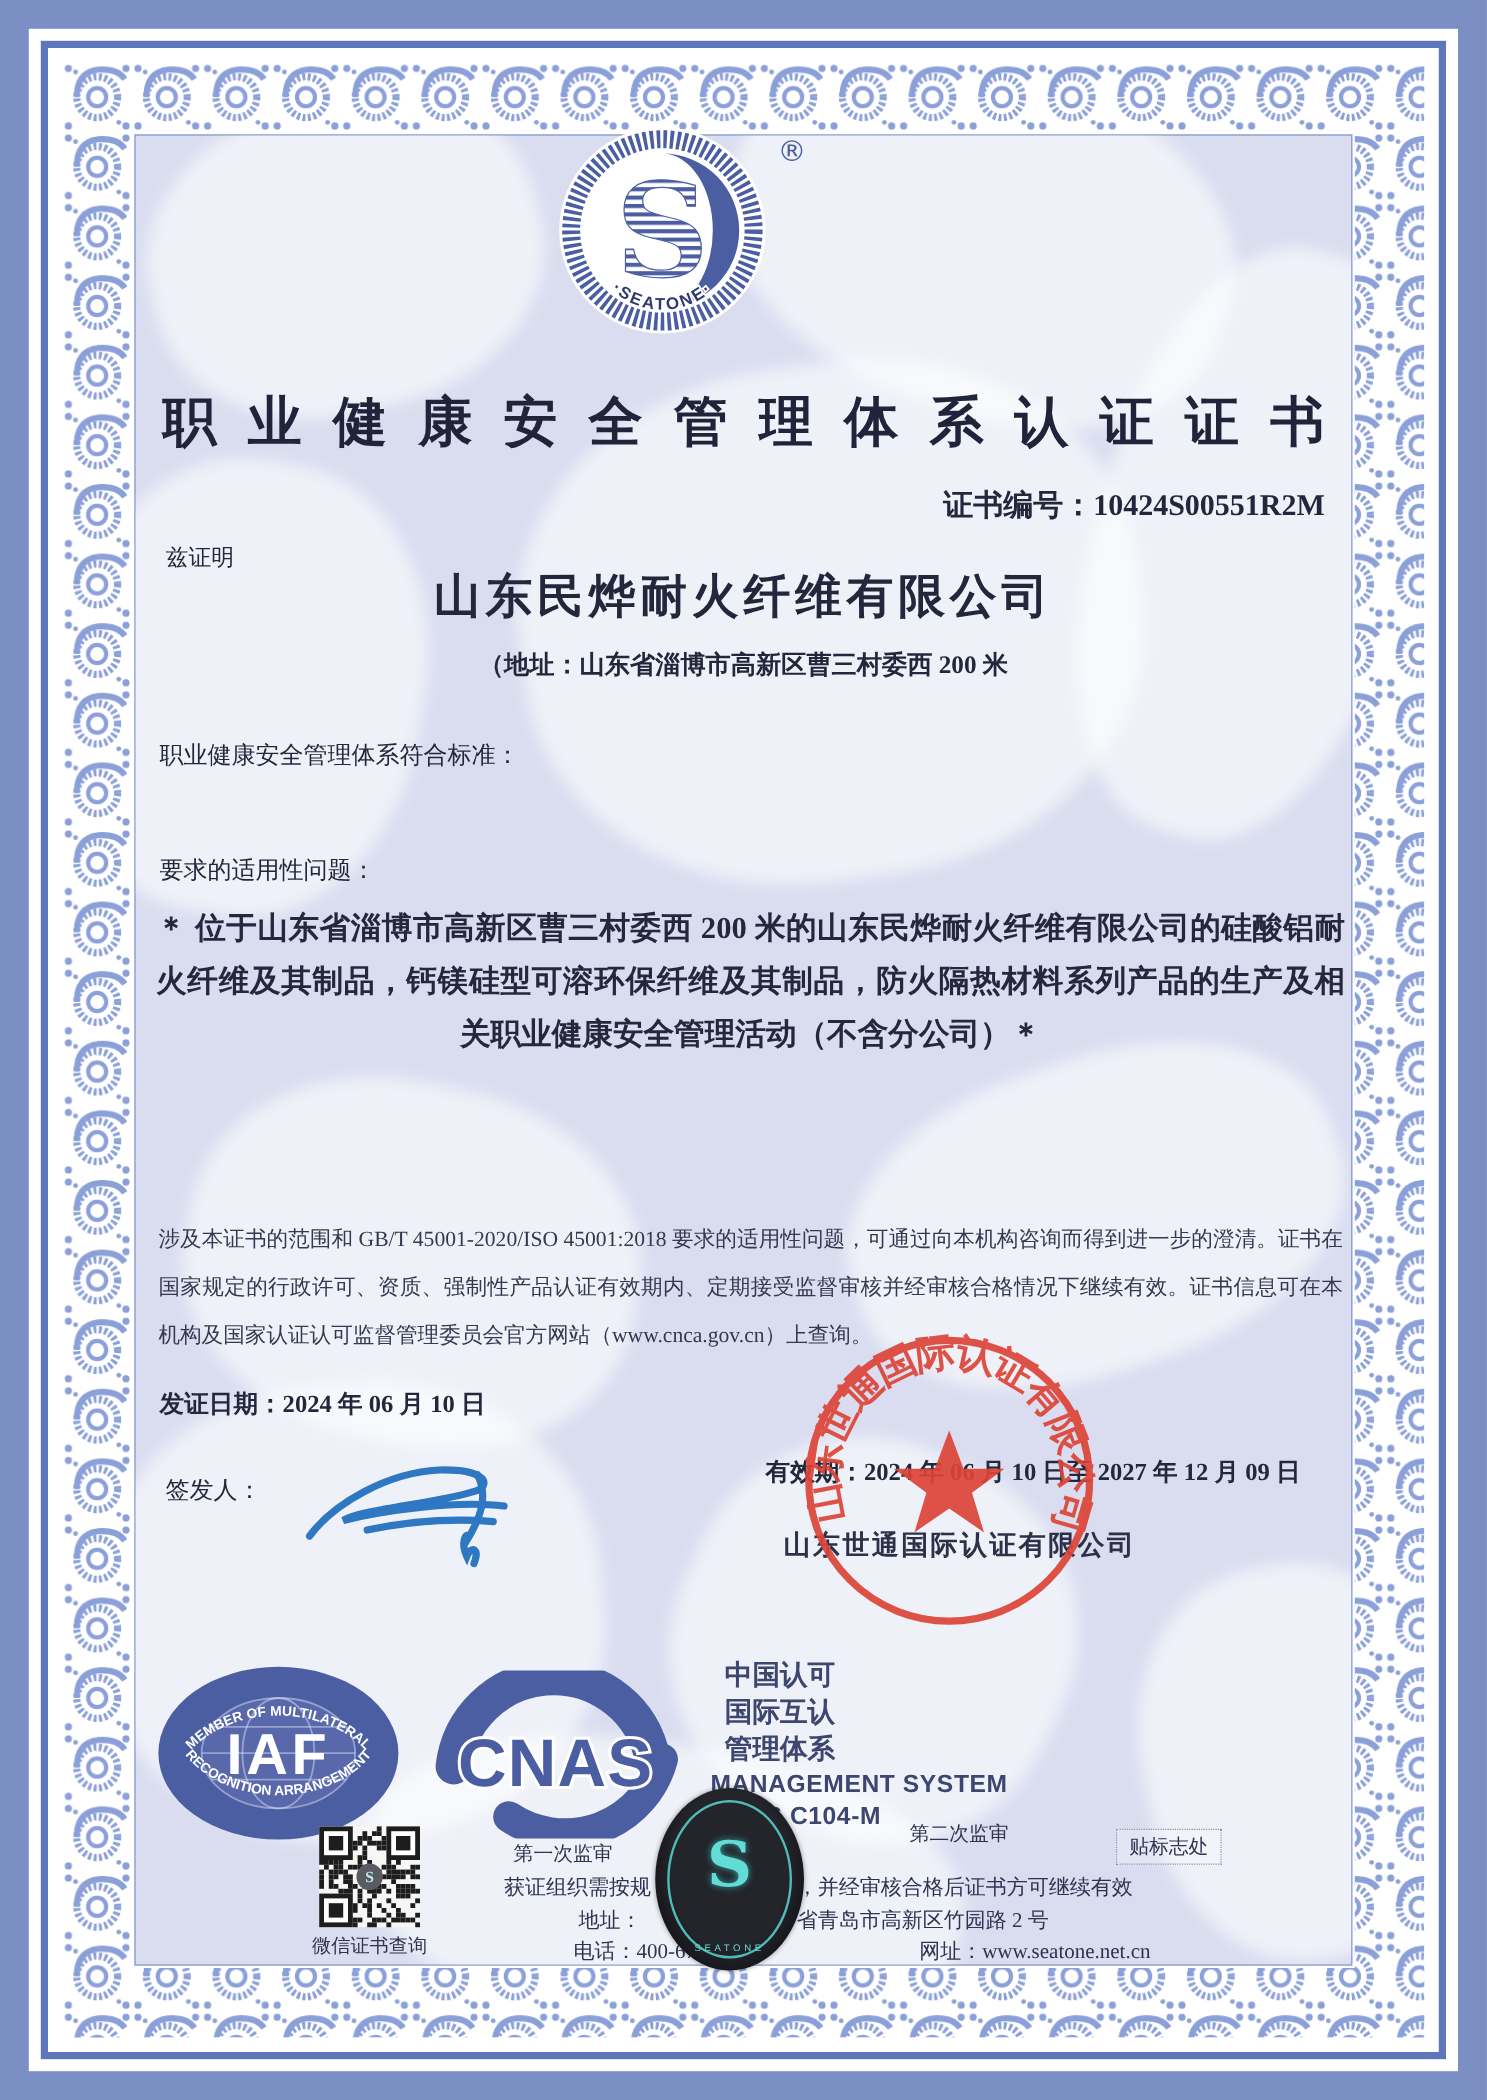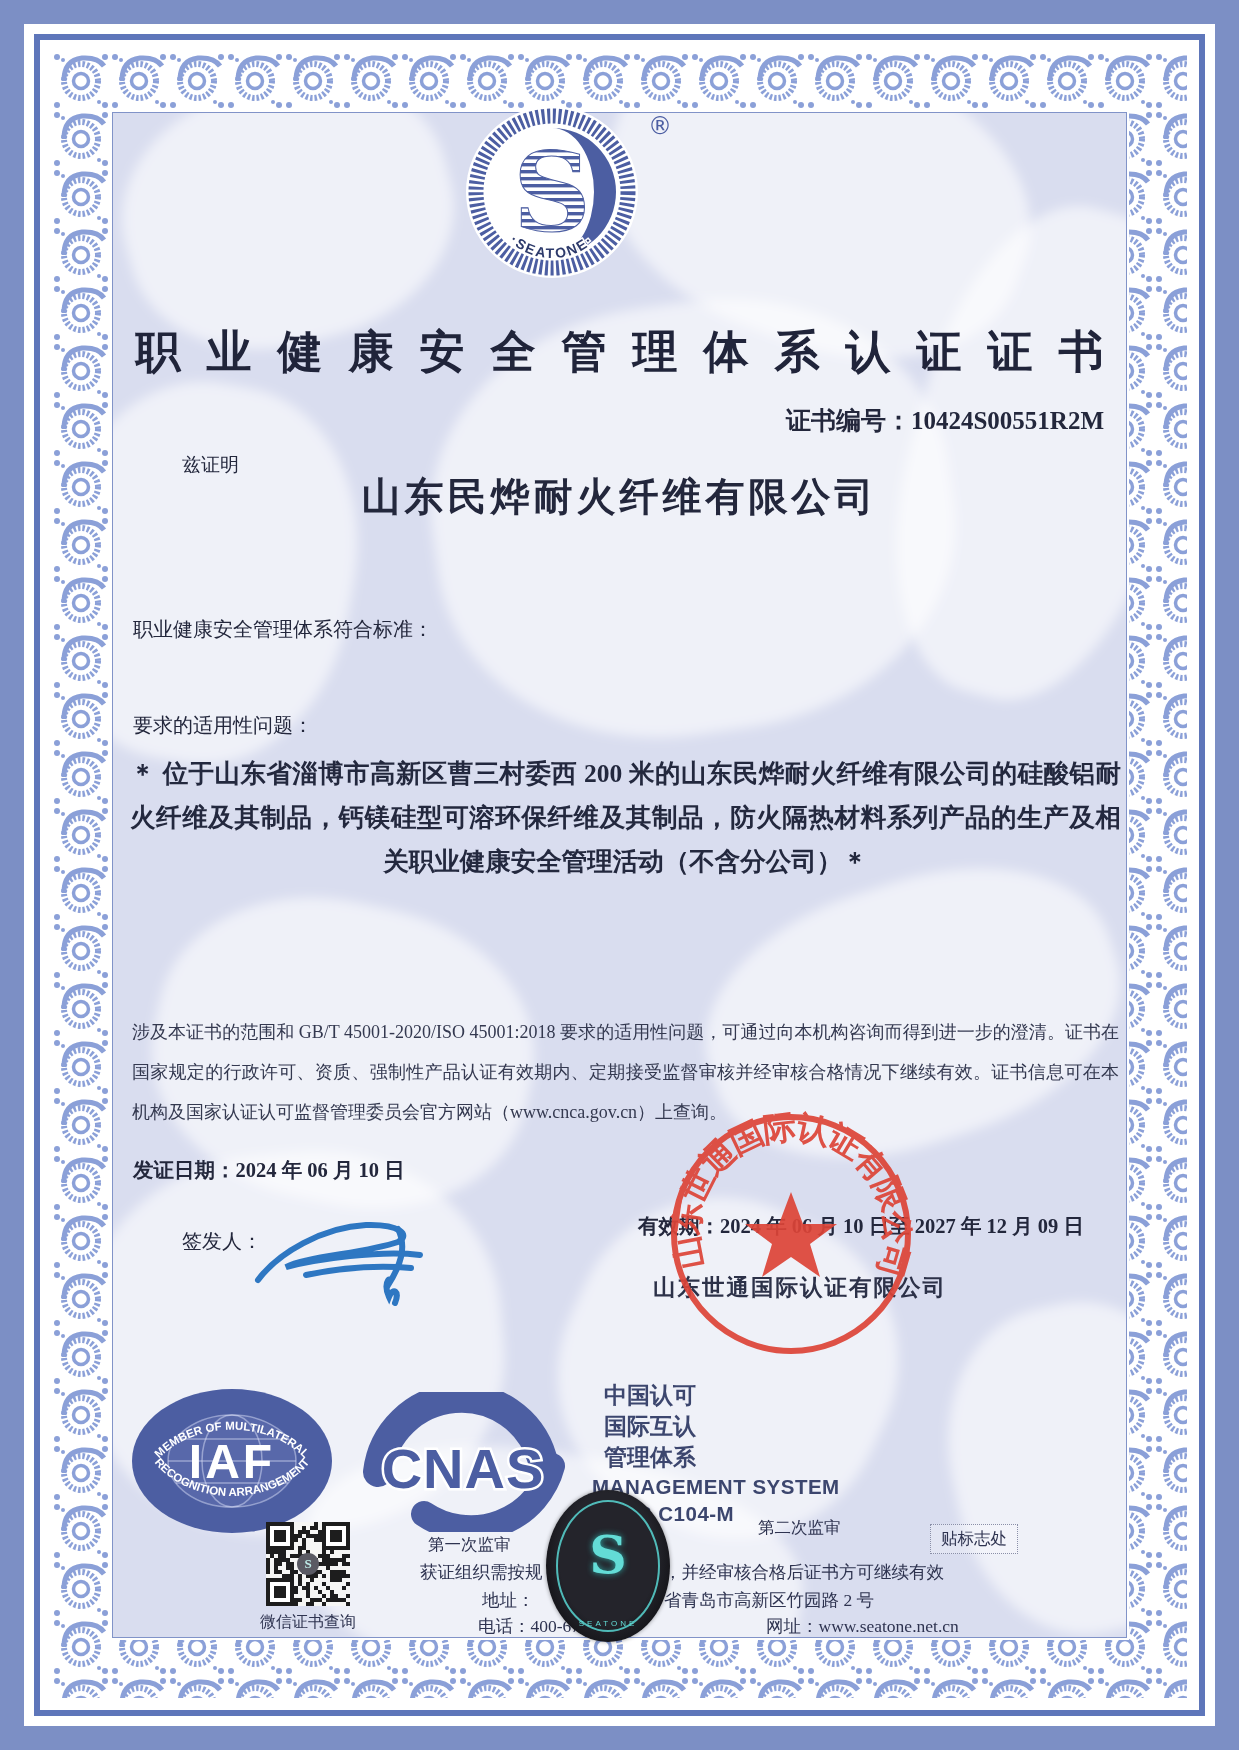--- a/index.html
+++ b/index.html
@@ -10,21 +10,21 @@
   .frame-line{position:absolute;inset:34px;border:6px solid #5e76ba;}
   .band-svg{position:absolute;left:52px;top:52px;}
   .content-bg{position:absolute;left:112px;top:112px;right:112px;bottom:112px;
               background:#d9ddef;border:1px solid #8193c8;overflow:hidden;}
   .blob{position:absolute;background:rgba(255,255,255,.58);filter:blur(6px);border-radius:45%;}
   
   .abs{position:absolute;z-index:3;color:#23273c;}
   .ctr{left:0;right:0;text-align:center;}
   .title{font-size:45px;font-weight:bold;letter-spacing:26px;padding-left:26px;color:#20243a;}
   .certno{font-size:25px;font-weight:bold;}
-  .small-label{font-size:19px;margin-left:44px;}
+  .small-label{font-size:19px;}
   .company{font-size:39px;font-weight:bold;letter-spacing:4px;}
   .addr-line{font-size:21px;font-weight:600;}
   .std-label{font-size:20px;}
   .standard{font-size:37px;font-family:"Liberation Sans","DejaVu Sans",sans-serif;
             color:#41475e;font-weight:500;letter-spacing:1px;}
   .scope{font-size:25.5px;font-weight:bold;line-height:44px;text-align:justify;text-align-last:center;color:#23283e;}
   .disclaimer{font-size:18px;line-height:40px;text-align:justify;color:#343950;}
   .dateline{font-size:20.5px;font-weight:600;}
   .certifier{font-size:22.5px;font-weight:600;color:#2c3148;letter-spacing:2px;z-index:4;}
   .cn-block div.cjk{font-size:23px;font-weight:700;color:#3c466e;line-height:31px;margin-left:12px;}
@@ -121,20 +121,21 @@
   <div class="abs ctr title" style="top:322px">职业健康安全管理体系认证证书</div>
 
   <div class="abs certno" style="right:135px;top:404px">
     <span>证书编号：</span><span>10424S00551R2M</span>
   </div>
 
   <div class="abs small-label" style="left:138px;top:452px">兹证明</div>
 
   <div class="abs ctr company" style="top:470px">山东民烨耐火纤维有限公司</div>
 
+  <div class="abs ctr addr-line" style="top:540px">（地址：山东省淄博市高新区曹三村委西 200 米</div>
 
   <div class="abs std-label" style="left:133px;top:616px">职业健康安全管理体系符合标准：</div>
 
   <div class="abs std-label" style="left:133px;top:712px">要求的适用性问题：</div>
   <div class="abs scope" style="left:130px;right:118px;top:752px">＊ 位于山东省淄博市高新区曹三村委西 200 米的山东民烨耐火纤维有限公司的硅酸铝耐火纤维及其制品，钙镁硅型可溶环保纤维及其制品，防火隔热材料系列产品的生产及相关职业健康安全管理活动（不含分公司）＊</div>
 
   <div class="abs disclaimer" style="left:132px;right:120px;top:1012px">涉及本证书的范围和 GB/T 45001-2020/ISO 45001:2018 要求的适用性问题，可通过向本机构咨询而得到进一步的澄清。证书在国家规定的行政许可、资质、强制性产品认证有效期内、定期接受监督审核并经审核合格情况下继续有效。证书信息可在本机构及国家认证认可监督管理委员会官方网站（www.cnca.gov.cn）上查询。</div>
 
   <div class="abs dateline" style="left:133px;top:1156px">发证日期：2024 年 06 月 10 日</div>
   <div class="abs dateline" style="left:638px;top:1212px">有效期：2024 年 06 月 10 日至 2027 年 12 月 09 日</div>

